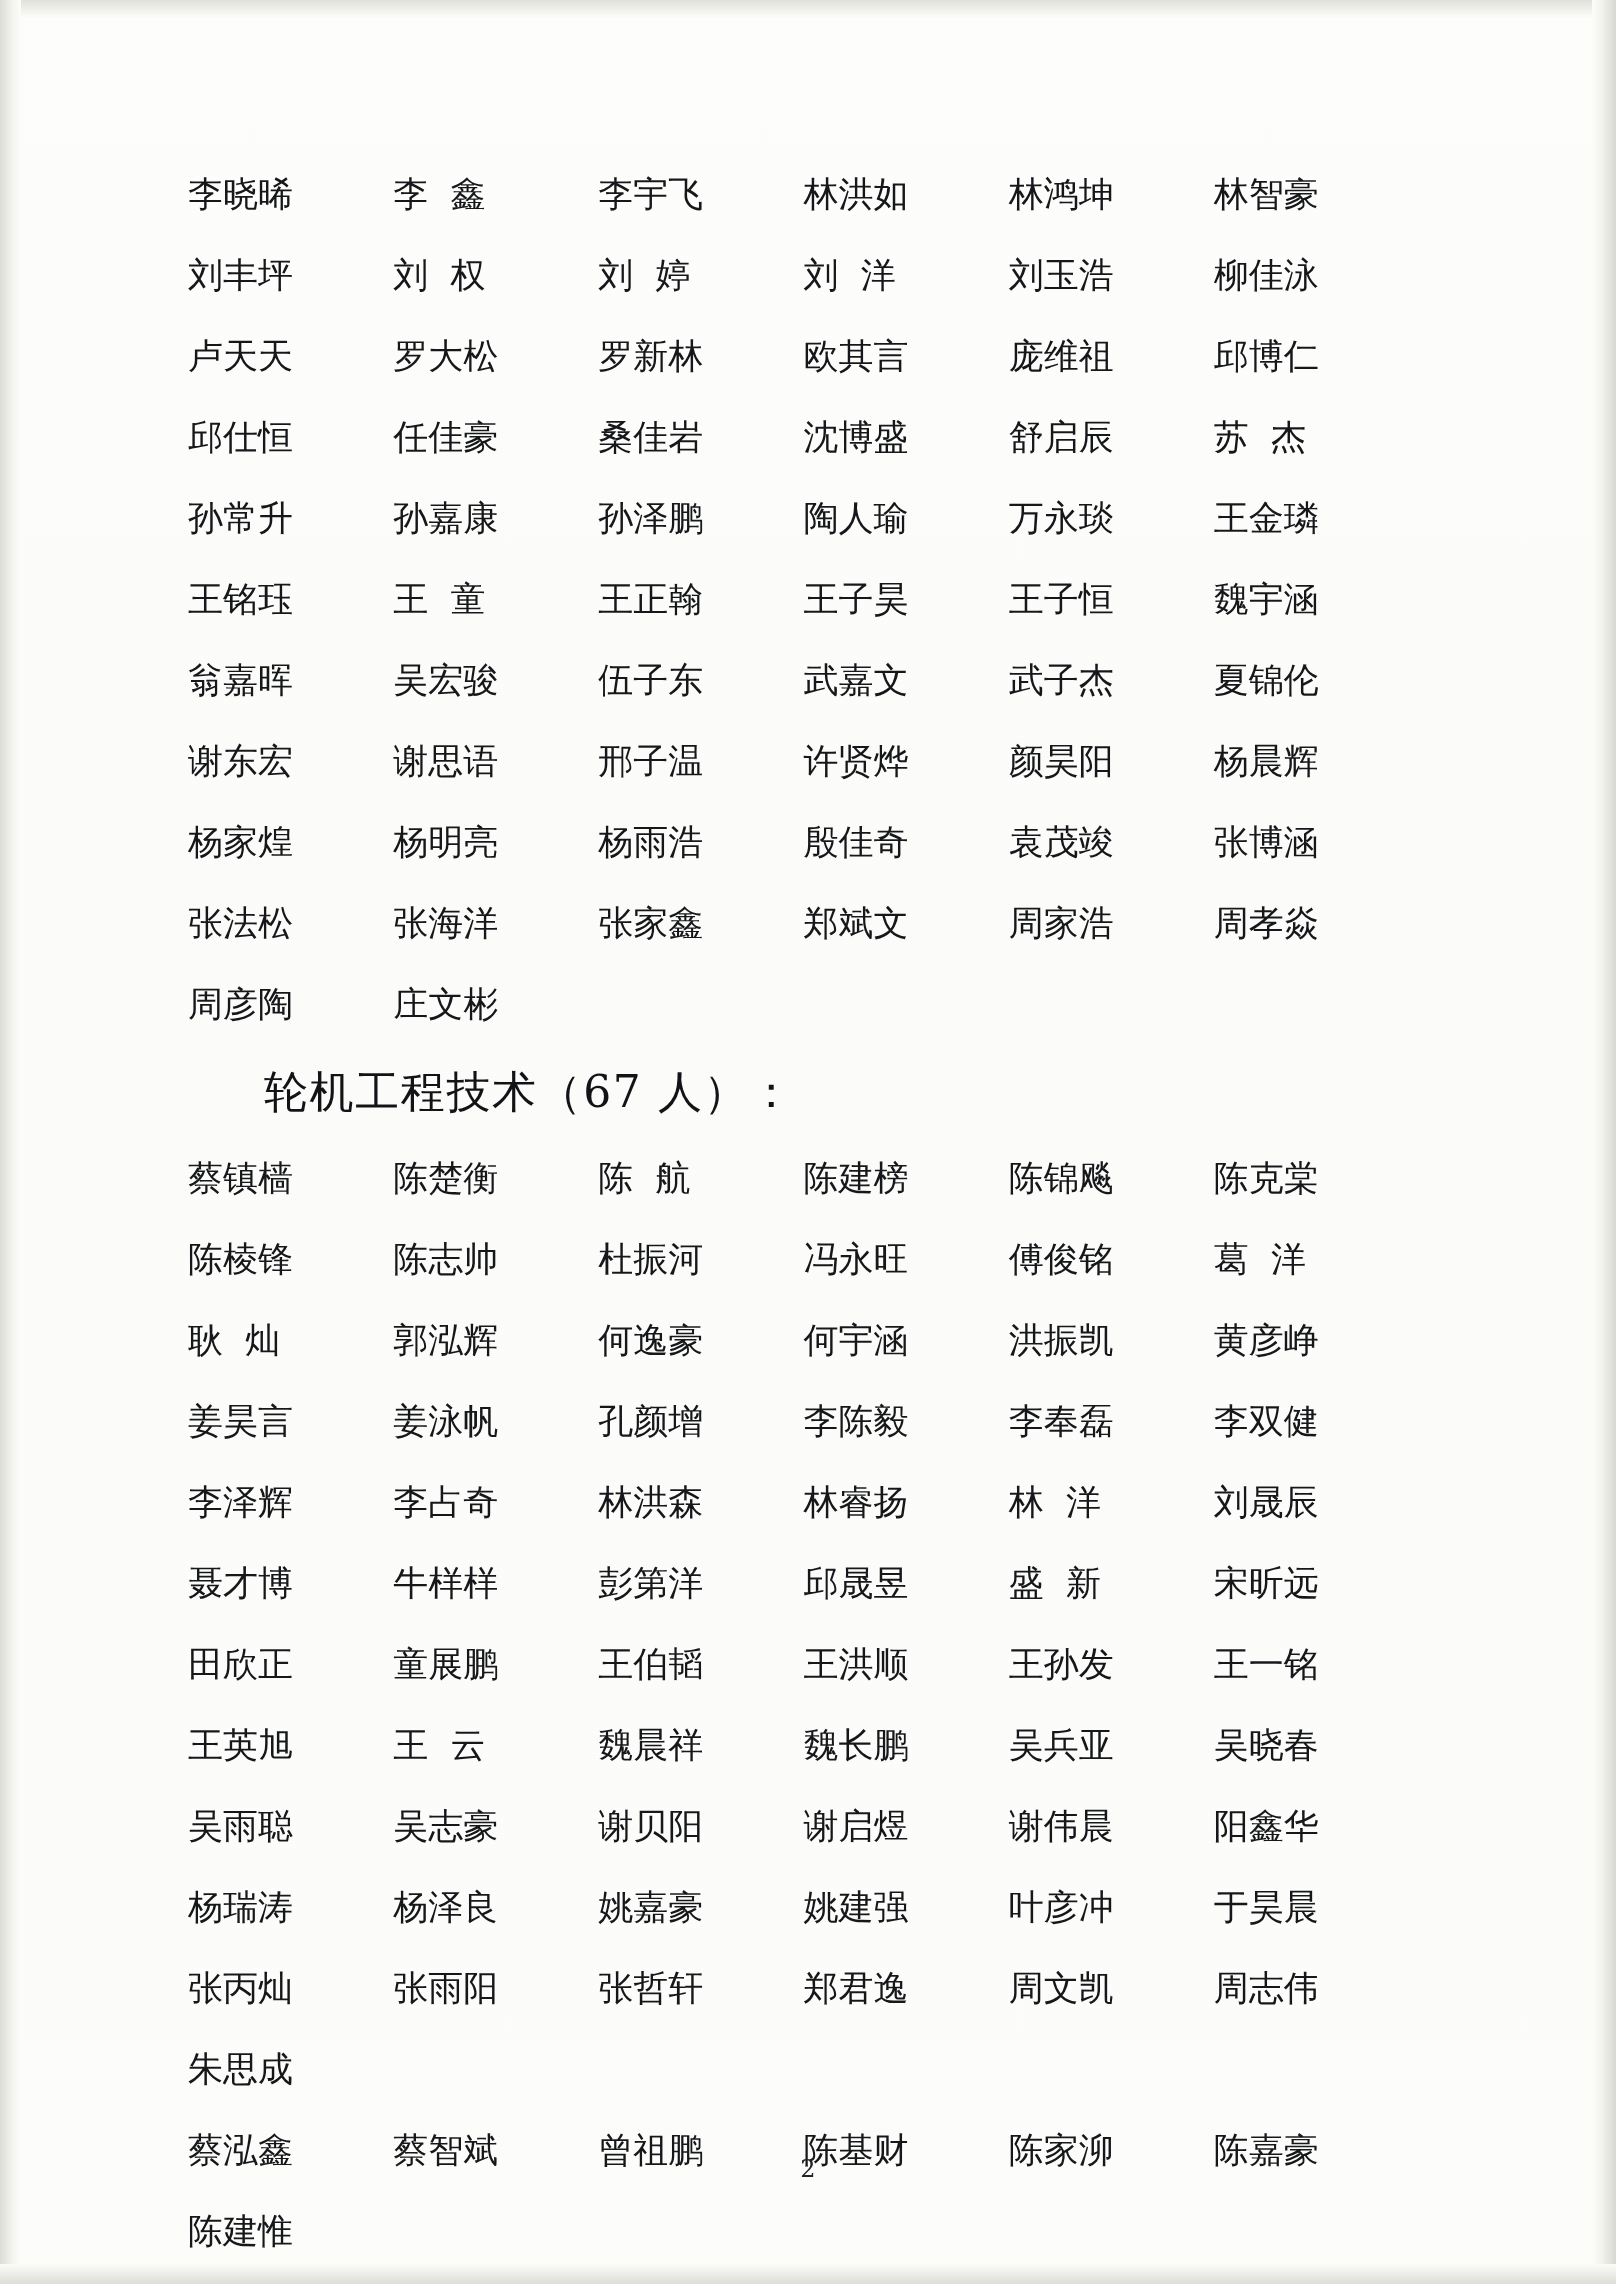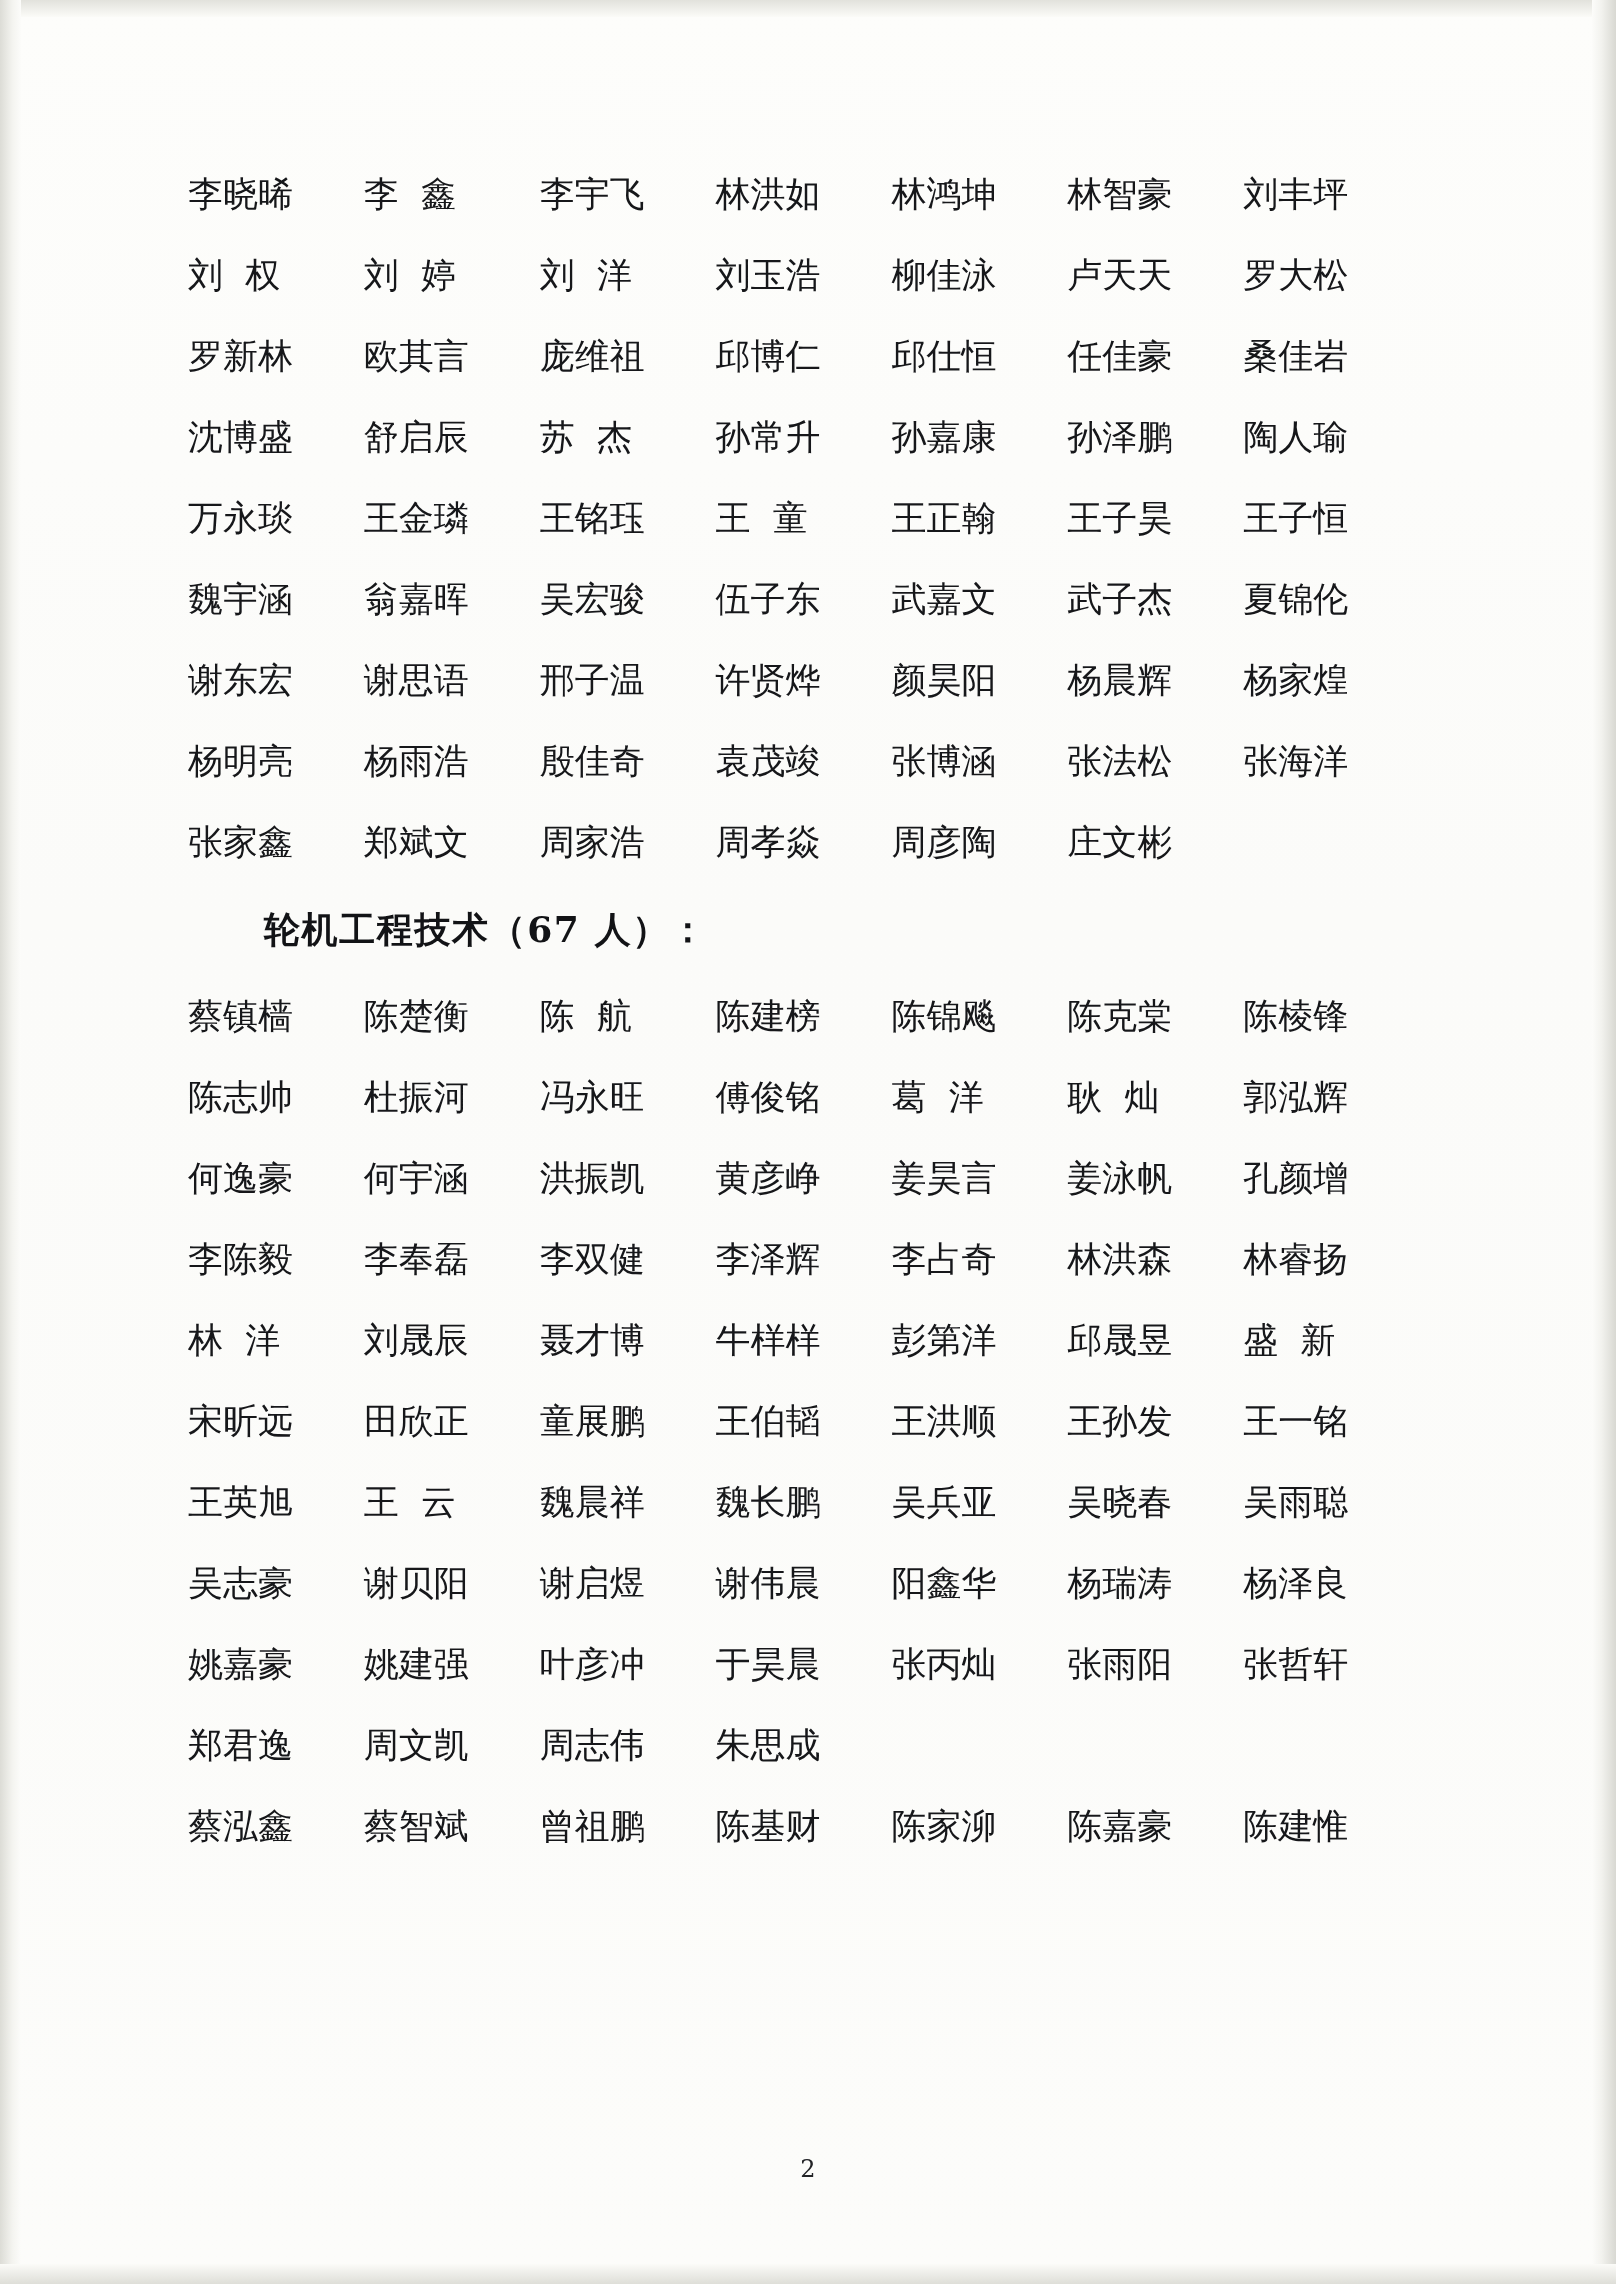--- a/index.html
+++ b/index.html
@@ -52,37 +52,37 @@
 
   .content {
     position: absolute;
     left: 188px;
     top: 154px;
     width: 1231px;
   }
 
   .name-grid {
     display: grid;
-    grid-template-columns: repeat(7, 1fr);
+    grid-template-columns: repeat(6, 1fr);
     width: 100%;
   }
   .name-cell {
     font-family: "DejaVu Serif", serif;
     font-size: 35px;
     line-height: 81px;
     color: #16171a;
     text-align: left;
     letter-spacing: 0px;
     white-space: pre;
   }
 
   .section-title {
     font-family: "DejaVu Serif", serif;
-    font-weight: bold;
-    font-size: 36px;
+    font-weight: normal;
+    font-size: 44px;
     line-height: 93px;
     color: #121316;
     padding-left: 76px;
     letter-spacing: 1.6px;
     white-space: pre;
   }
 
   .page-number {
     position: absolute;
     left: 0;

